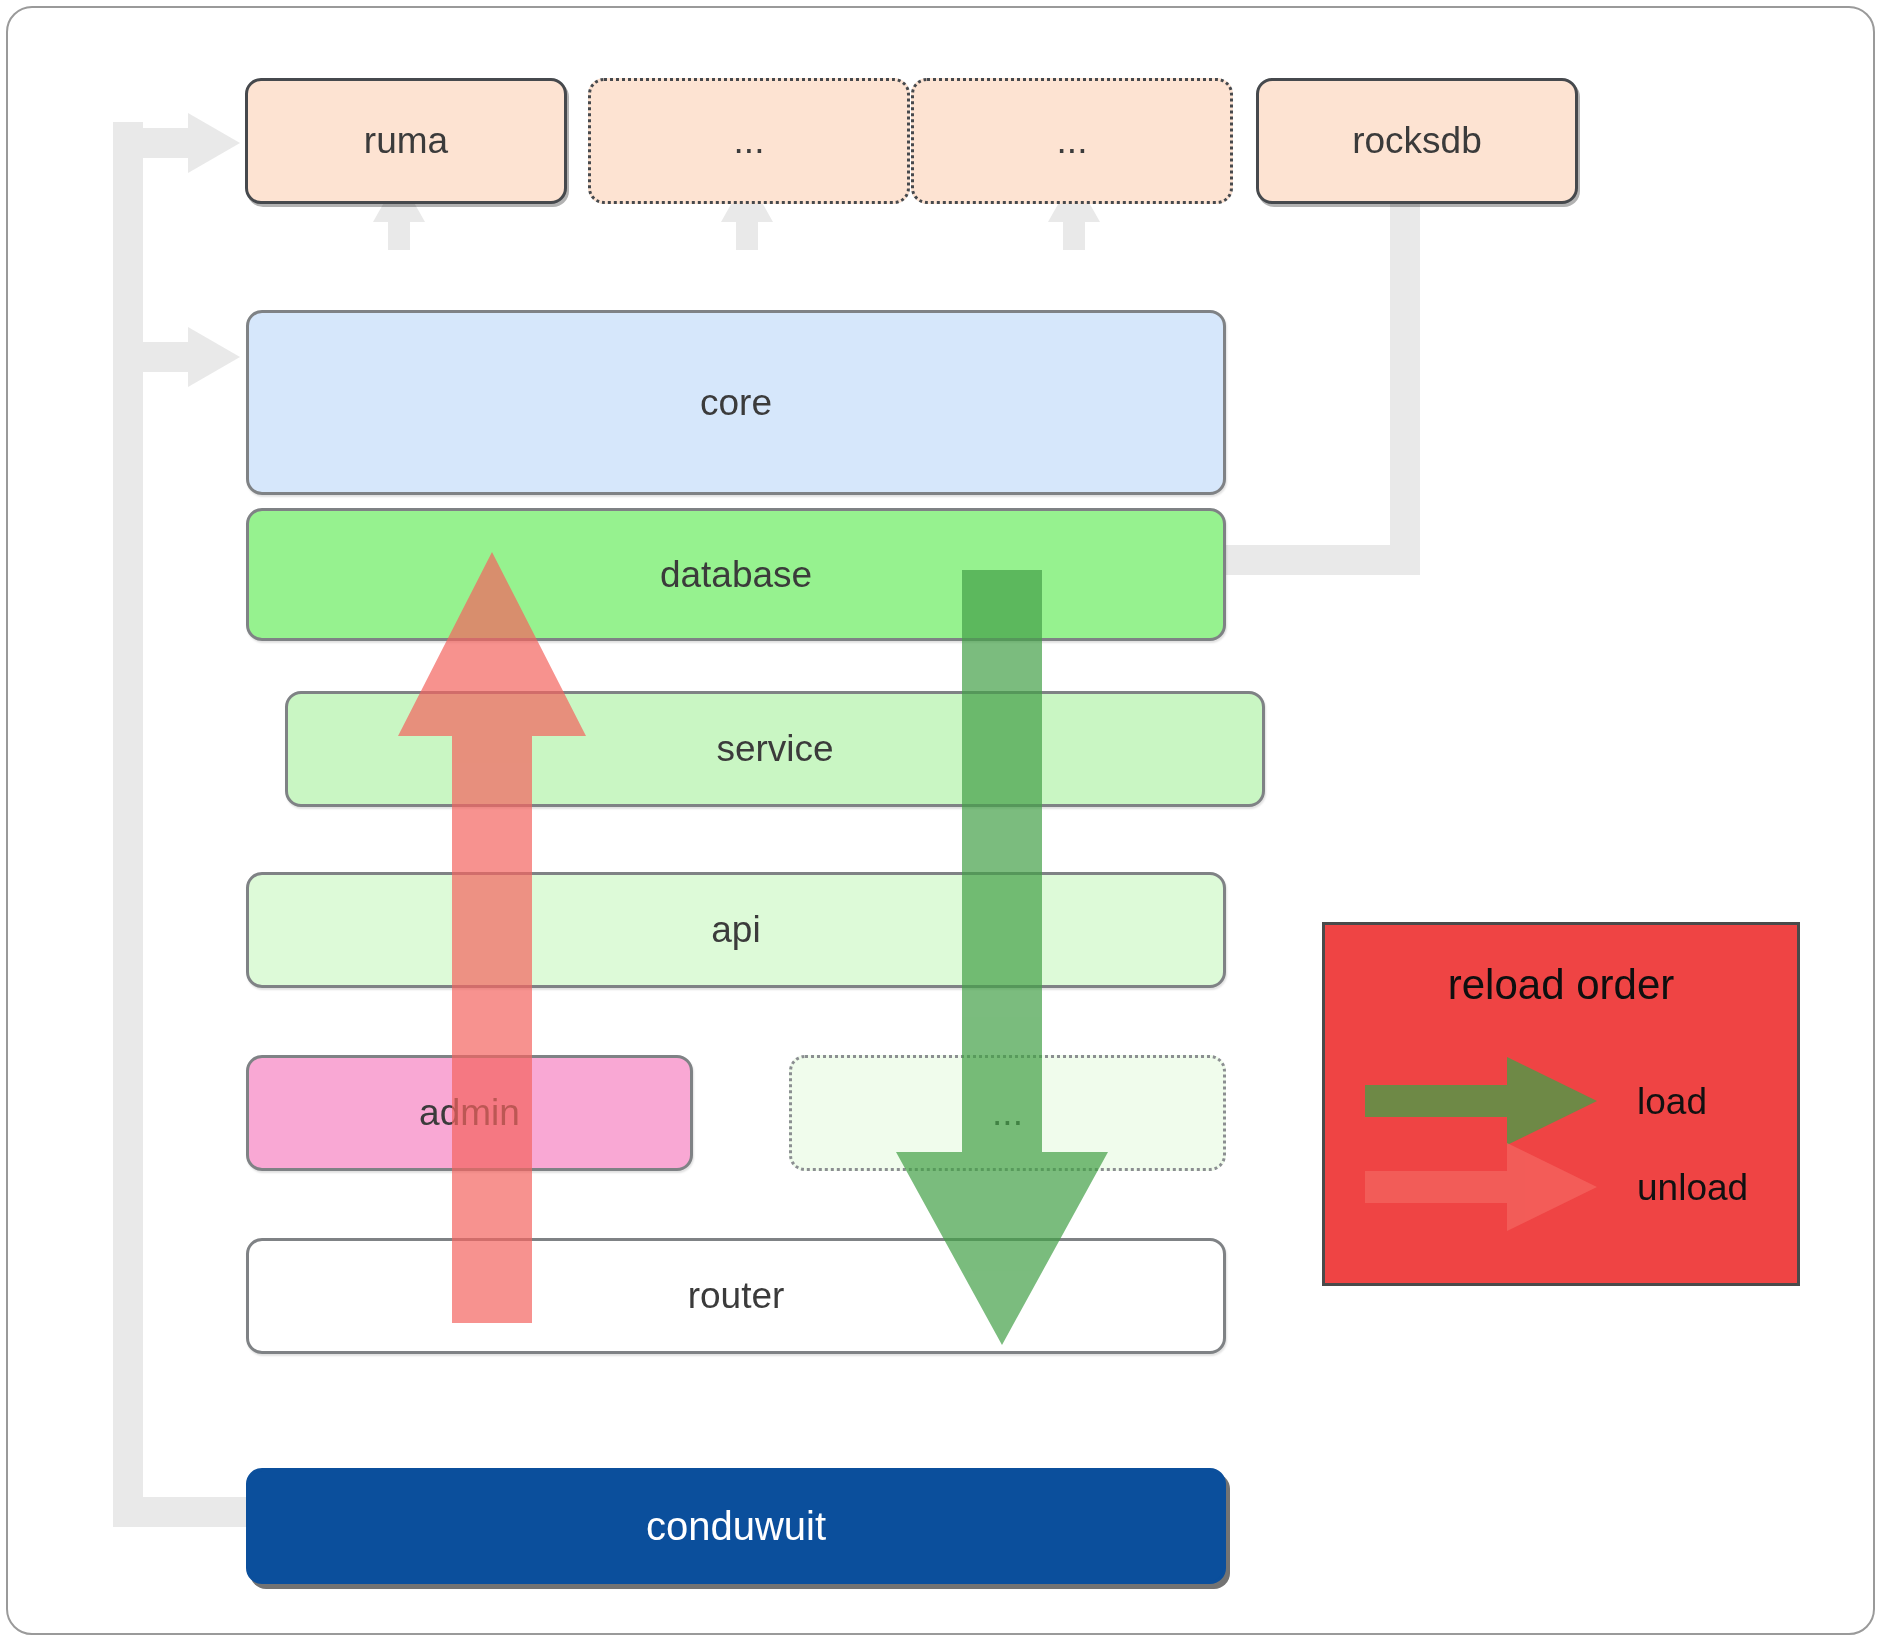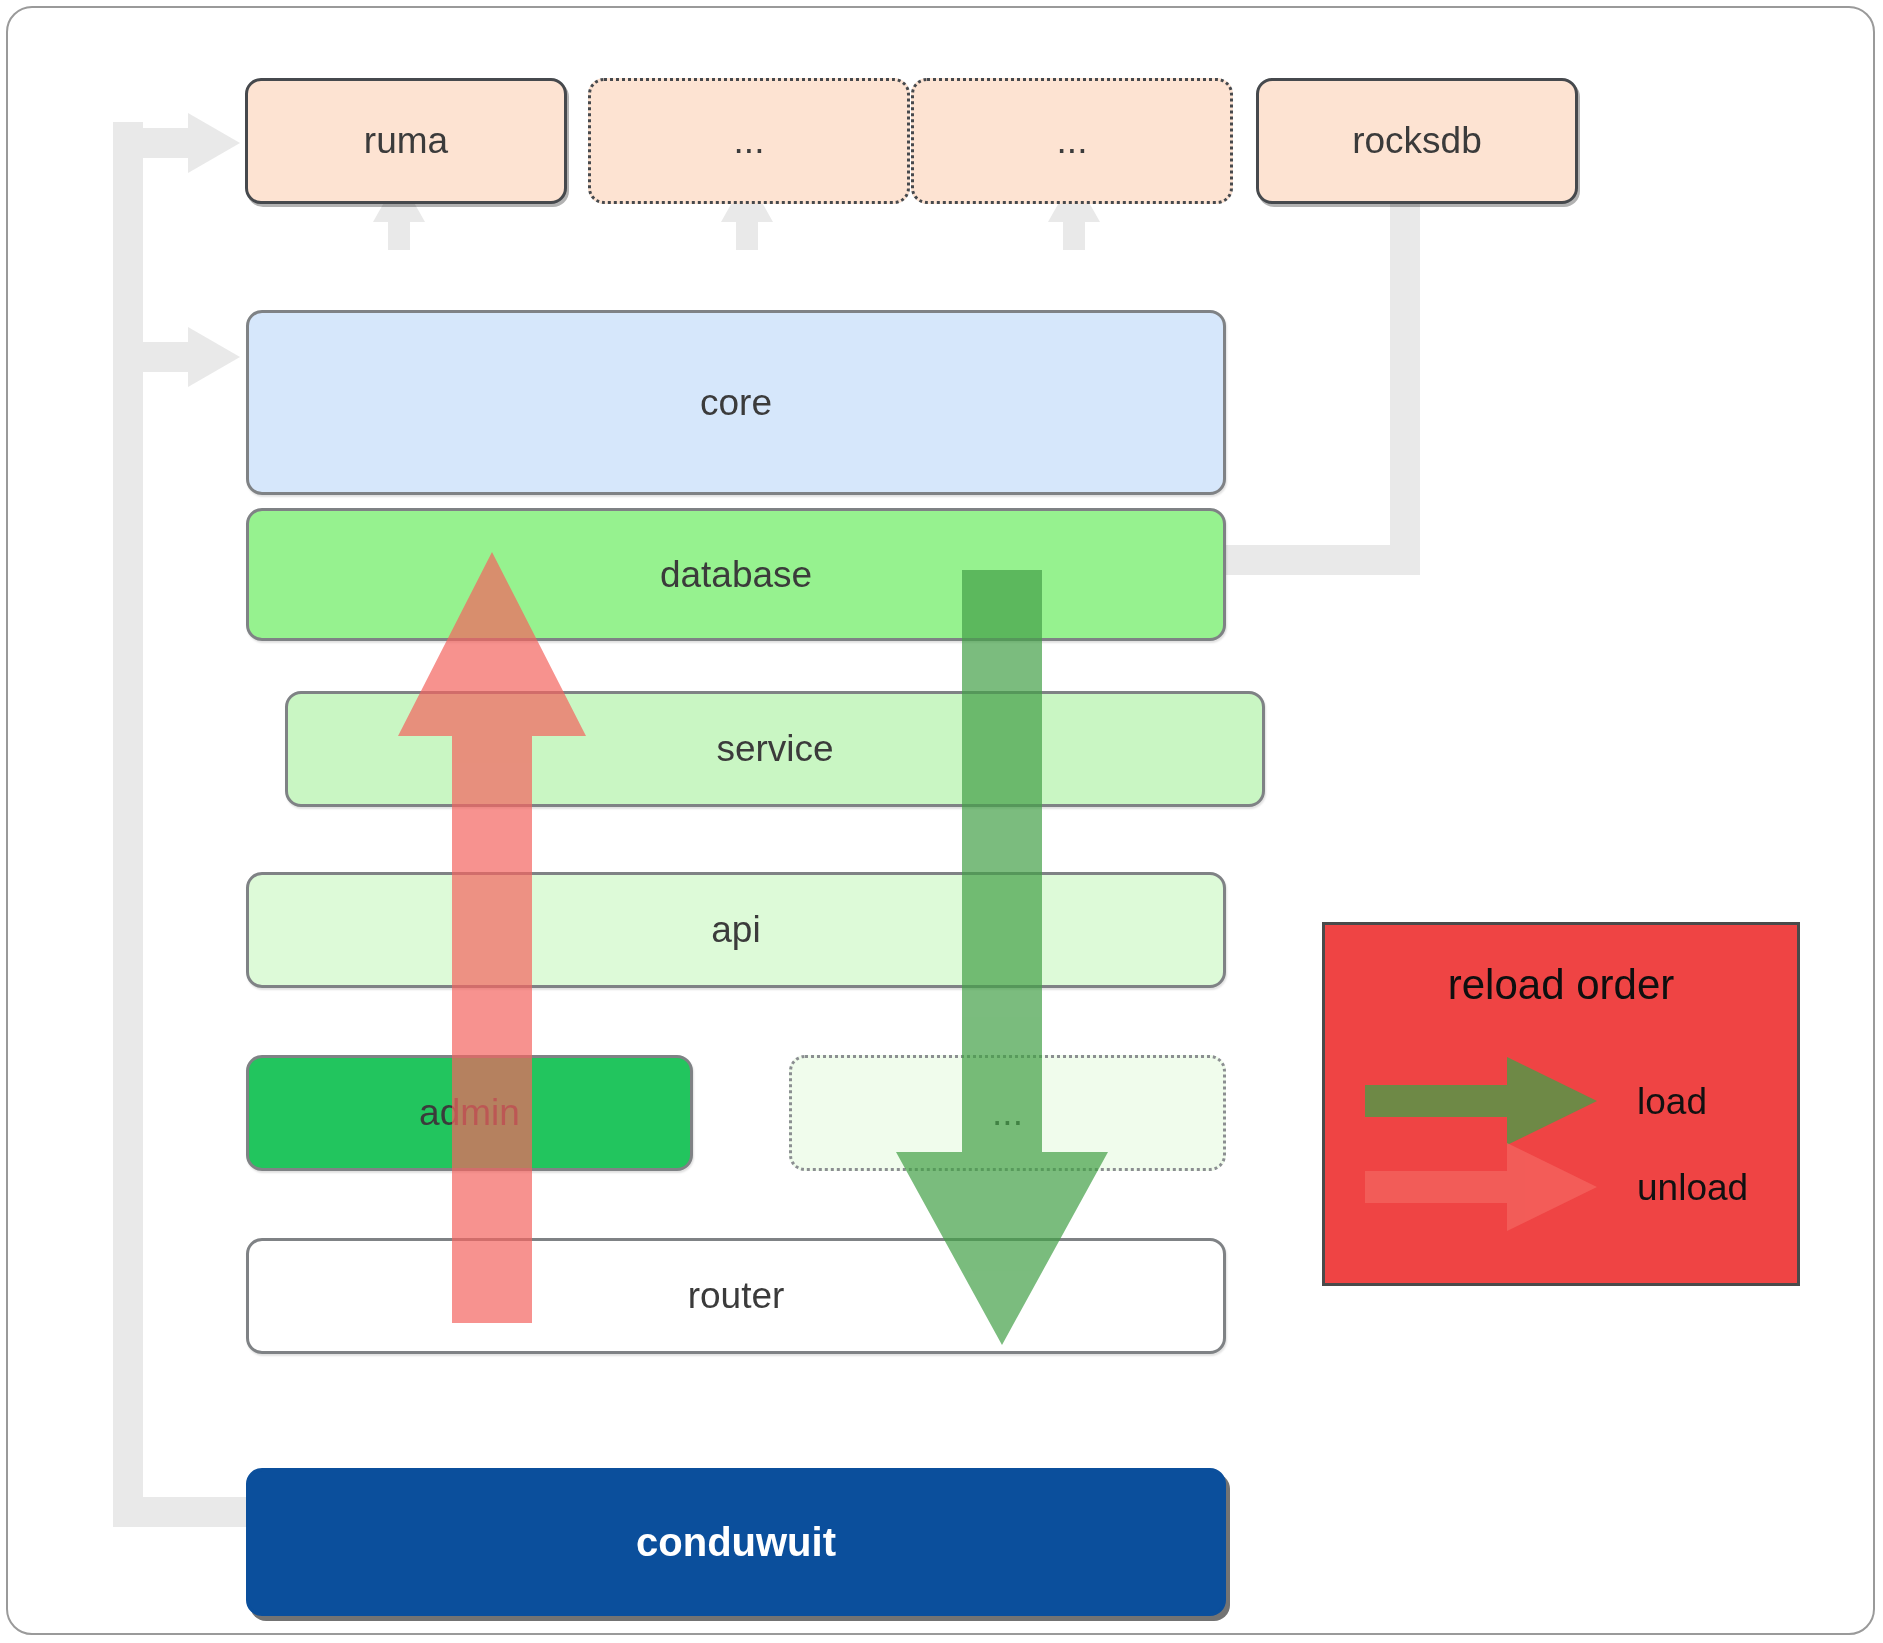--- a/index.html
+++ b/index.html
@@ -186,33 +186,33 @@
   </div>
 
   <div class="node layer" style="left:246px; top:691px; width:980px; height:116px; background:#c9f6c3;margin-left:39px;">
     <span class="label-text">service</span>
   </div>
 
   <div class="node layer" style="left:246px; top:872px; width:980px; height:116px; background:#ddfad8;">
     <span class="label-text">api</span>
   </div>
 
-  <div class="node layer" style="left:246px; top:1055px; width:447px; height:116px; background:#22c55e;">
+  <div class="node layer" style="left:246px; top:1055px; width:447px; height:116px; background:#f9a8d4;">
     <span class="label-text">admin</span>
   </div>
 
   <div class="node layer dotted" style="left:789px; top:1055px; width:437px; height:116px; background:#f0fcec;">
     <span class="label-text">...</span>
   </div>
 
   <div class="node layer" style="left:246px; top:1238px; width:980px; height:116px; background:#ffffff;">
     <span class="label-text">router</span>
   </div>
 
-  <div class="node app" style="left:246px; top:1468px; width:980px; height:148px;font-weight:bold;">
+  <div class="node app" style="left:246px; top:1468px; width:980px; height:116px;">
     <span class="label-text">conduwuit</span>
   </div>
 
   <svg class="svglayer" viewBox="0 0 1883 1643">
 
     <g opacity="0.70">
       <rect x="452" y="655" width="80" height="668" fill="#f4645f"></rect>
       <polygon points="492,552 586,736 532,736 532,700 452,700 452,736 398,736" fill="#f4645f"></polygon>
     </g>
 

